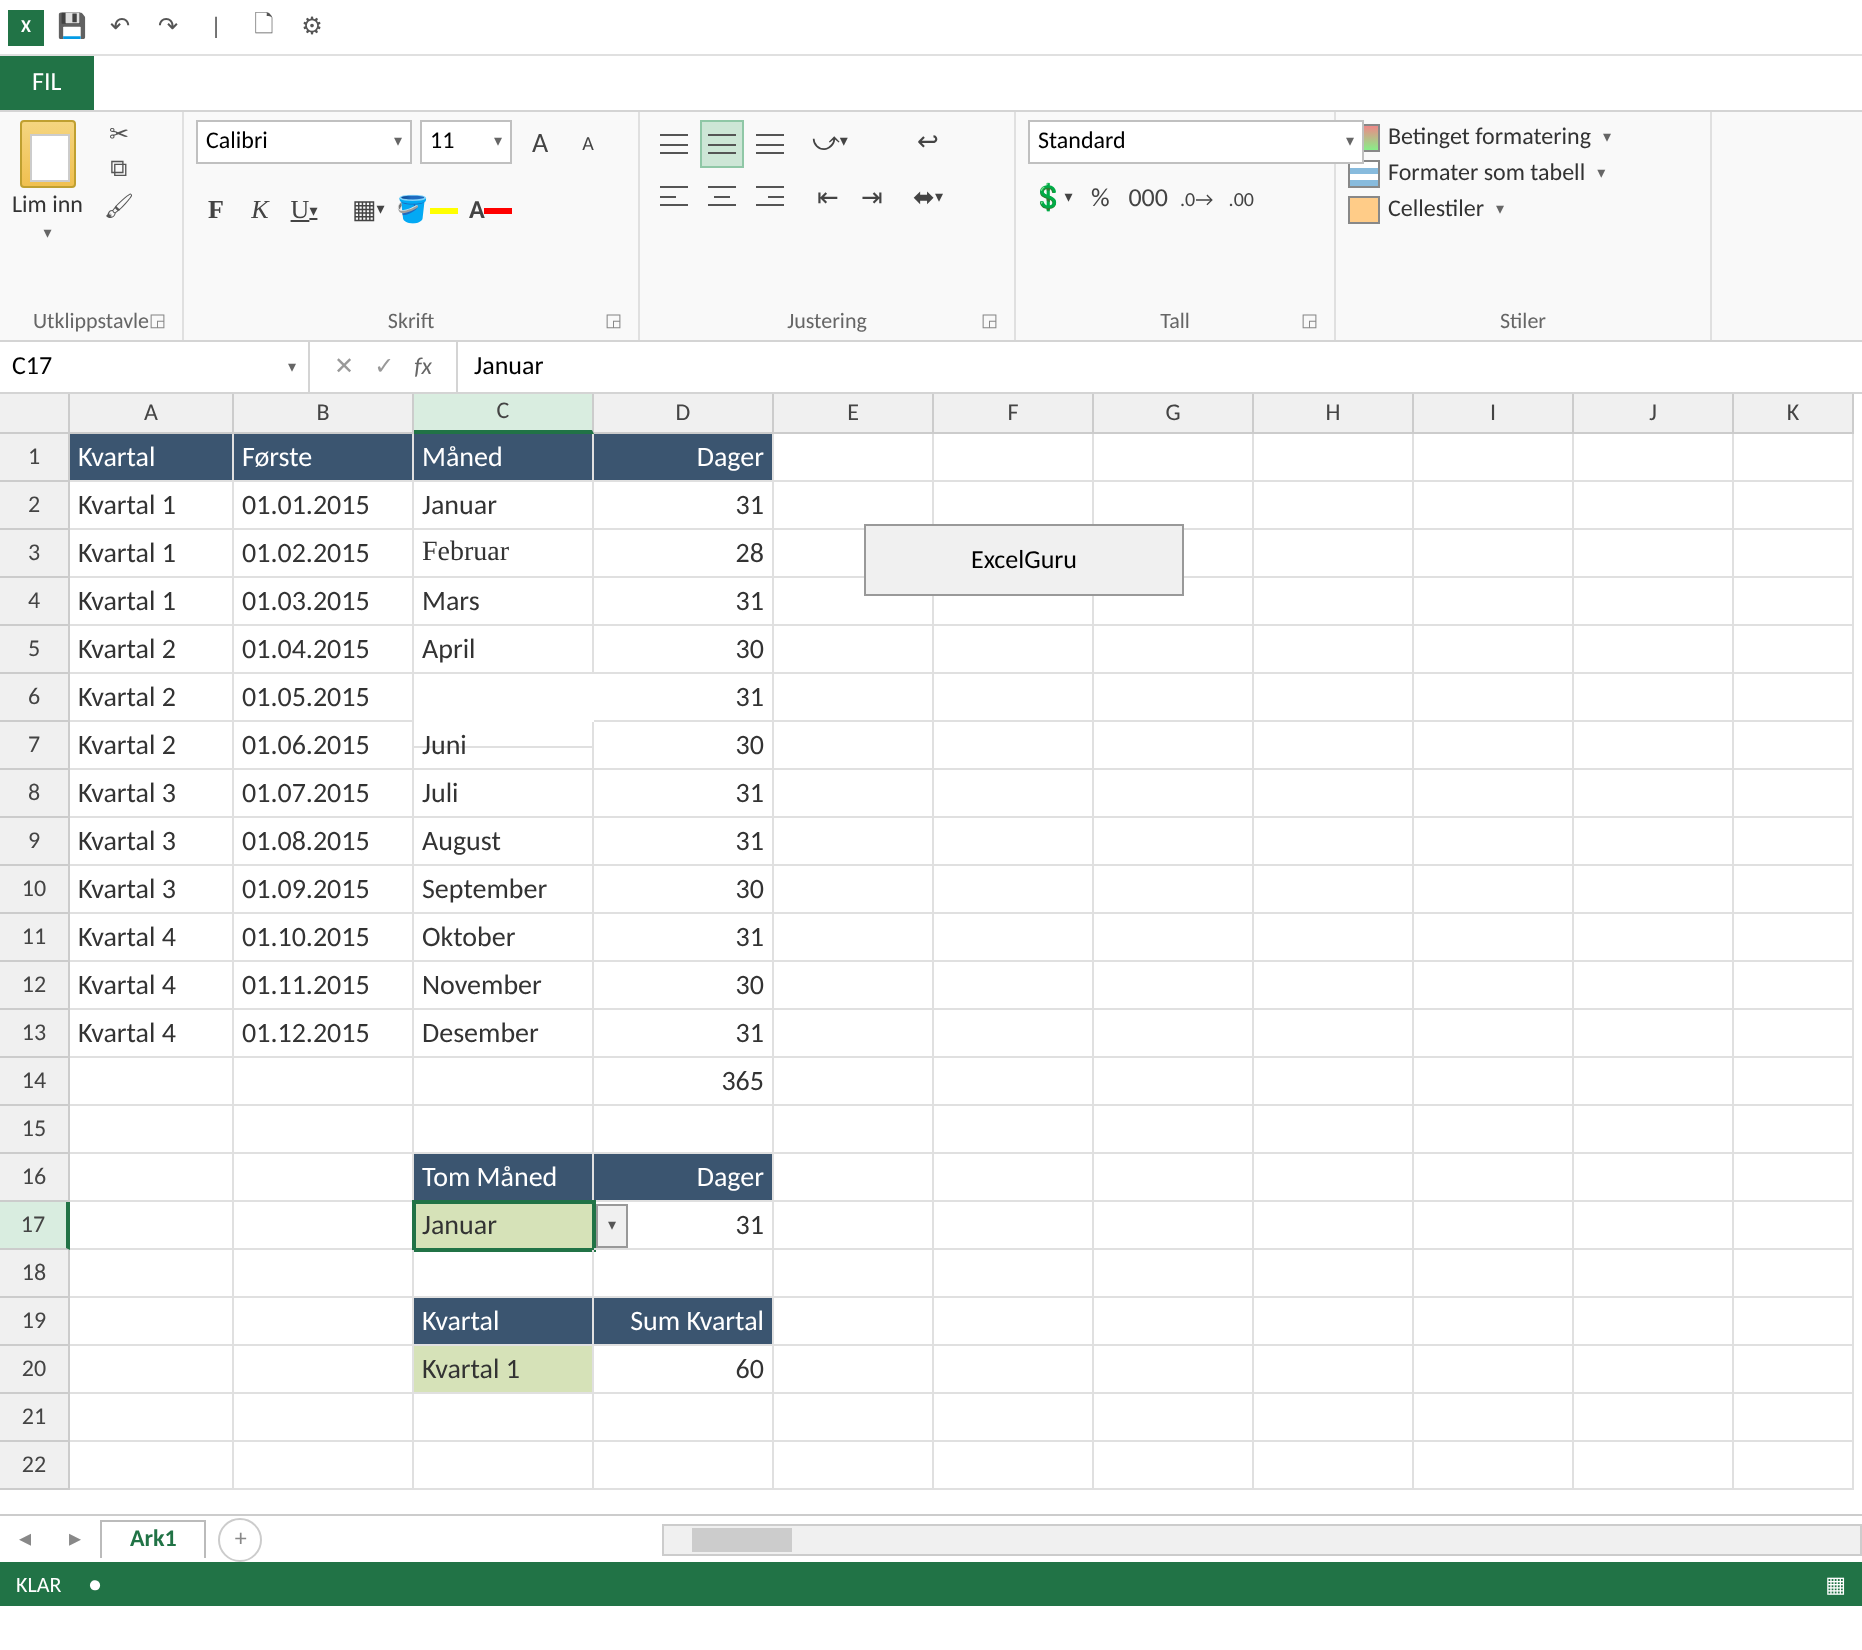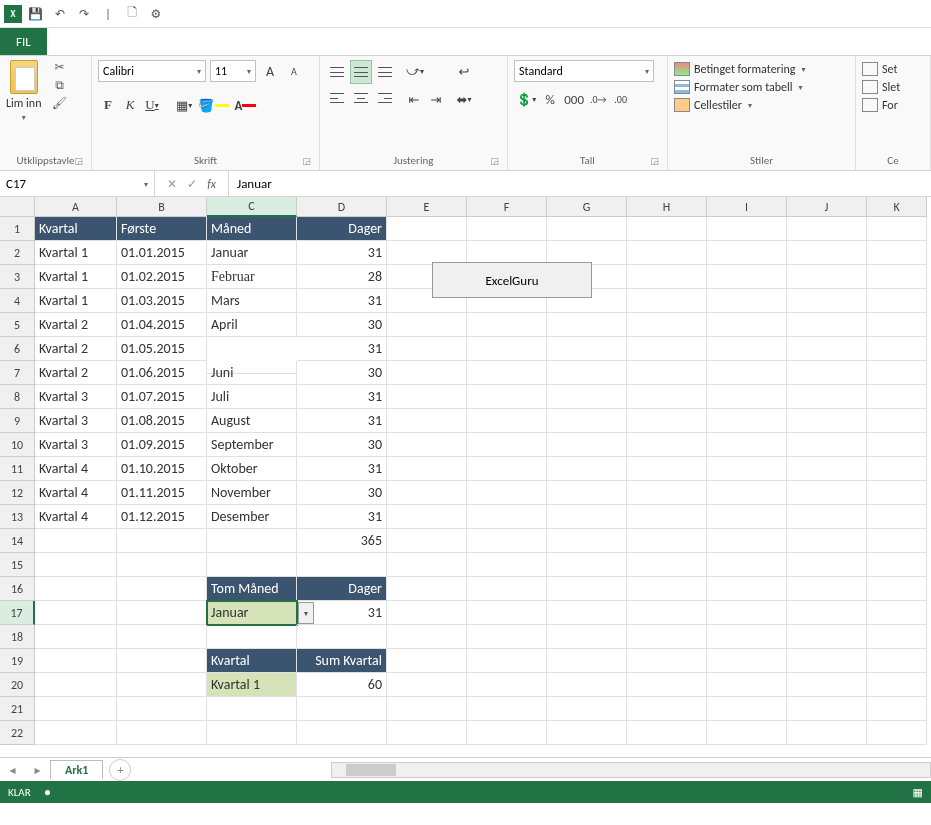--- a/index.html
+++ b/index.html
@@ -40,21 +40,21 @@
 .ribbon-btn.italic { font-style: italic; font-family: "Times New Roman"; }
 .ribbon-btn.underline { text-decoration: underline; font-family: "Times New Roman"; }
 .color-swatch { width: 14px; height: 3px; display: block; margin-top: 1px; }
 
 .align-grid { display: grid; grid-template-columns: repeat(3, 22px); grid-template-rows: repeat(2, 24px); gap: 2px; }
 .align-cell { display: flex; align-items: center; justify-content: center; cursor: pointer; }
 .align-cell.sel { background: #cde6d6; border: 1px solid #8fc7a6; }
 .align-lines { width: 14px; height: 10px; display: flex; flex-direction: column; justify-content: space-between; }
 .align-lines span { height: 1px; background: #555; }
 
-.num-combo { width: 140px; }
+.num-combo { width: 168px; }
 .styles-col { display: flex; flex-direction: column; gap: 4px; padding-top: 2px; }
 .style-item { display: flex; align-items: center; gap: 4px; font-size: 12px; color: #333; cursor: pointer; white-space: nowrap; }
 .style-item .arrow { font-size: 8px; color: #666; margin-left: 2px; }
 .style-box { width: 16px; height: 14px; border: 1px solid #888; }
 
 
 .formula-bar { height: 26px; border-bottom: 1px solid #d4d4d4; display: flex; align-items: stretch; background: #fff; }
 .name-box { width: 155px; border-right: 1px solid #d4d4d4; display: flex; align-items: center; padding: 0 6px; font-size: 13px; position: relative; }
 .name-box .arrow { position: absolute; right: 6px; font-size: 8px; color: #666; }
 .fb-btns { display: flex; align-items: center; gap: 10px; padding: 0 12px; color: #999; border-right: 1px solid #d4d4d4; }
@@ -274,41 +274,20 @@
             <span>Cellestiler</span>
             <span class="arrow">▾</span>
           </div>
       </div>
     </div>
     <div class="group-label">
         <span>Stiler</span>
       </div>
   </div>
 
-  <div class="group" style="flex:1">
-    <div class="group-content">
-      <div class="styles-col">
-        <div class="style-item">
-            <span class="style-box"></span>
-            <span>Set</span>
-          </div>
-        <div class="style-item">
-            <span class="style-box"></span>
-            <span>Slet</span>
-          </div>
-        <div class="style-item">
-            <span class="style-box"></span>
-            <span>For</span>
-          </div>
-      </div>
-    </div>
-    <div class="group-label">
-        <span>Ce</span>
-      </div>
-  </div>
 </div>
 
 <div class="formula-bar">
   <div class="name-box">
       <span>C17</span>
       <span class="arrow">▾</span>
     </div>
   <div class="fb-btns">
     <span>✕</span>
     <span>✓</span>

